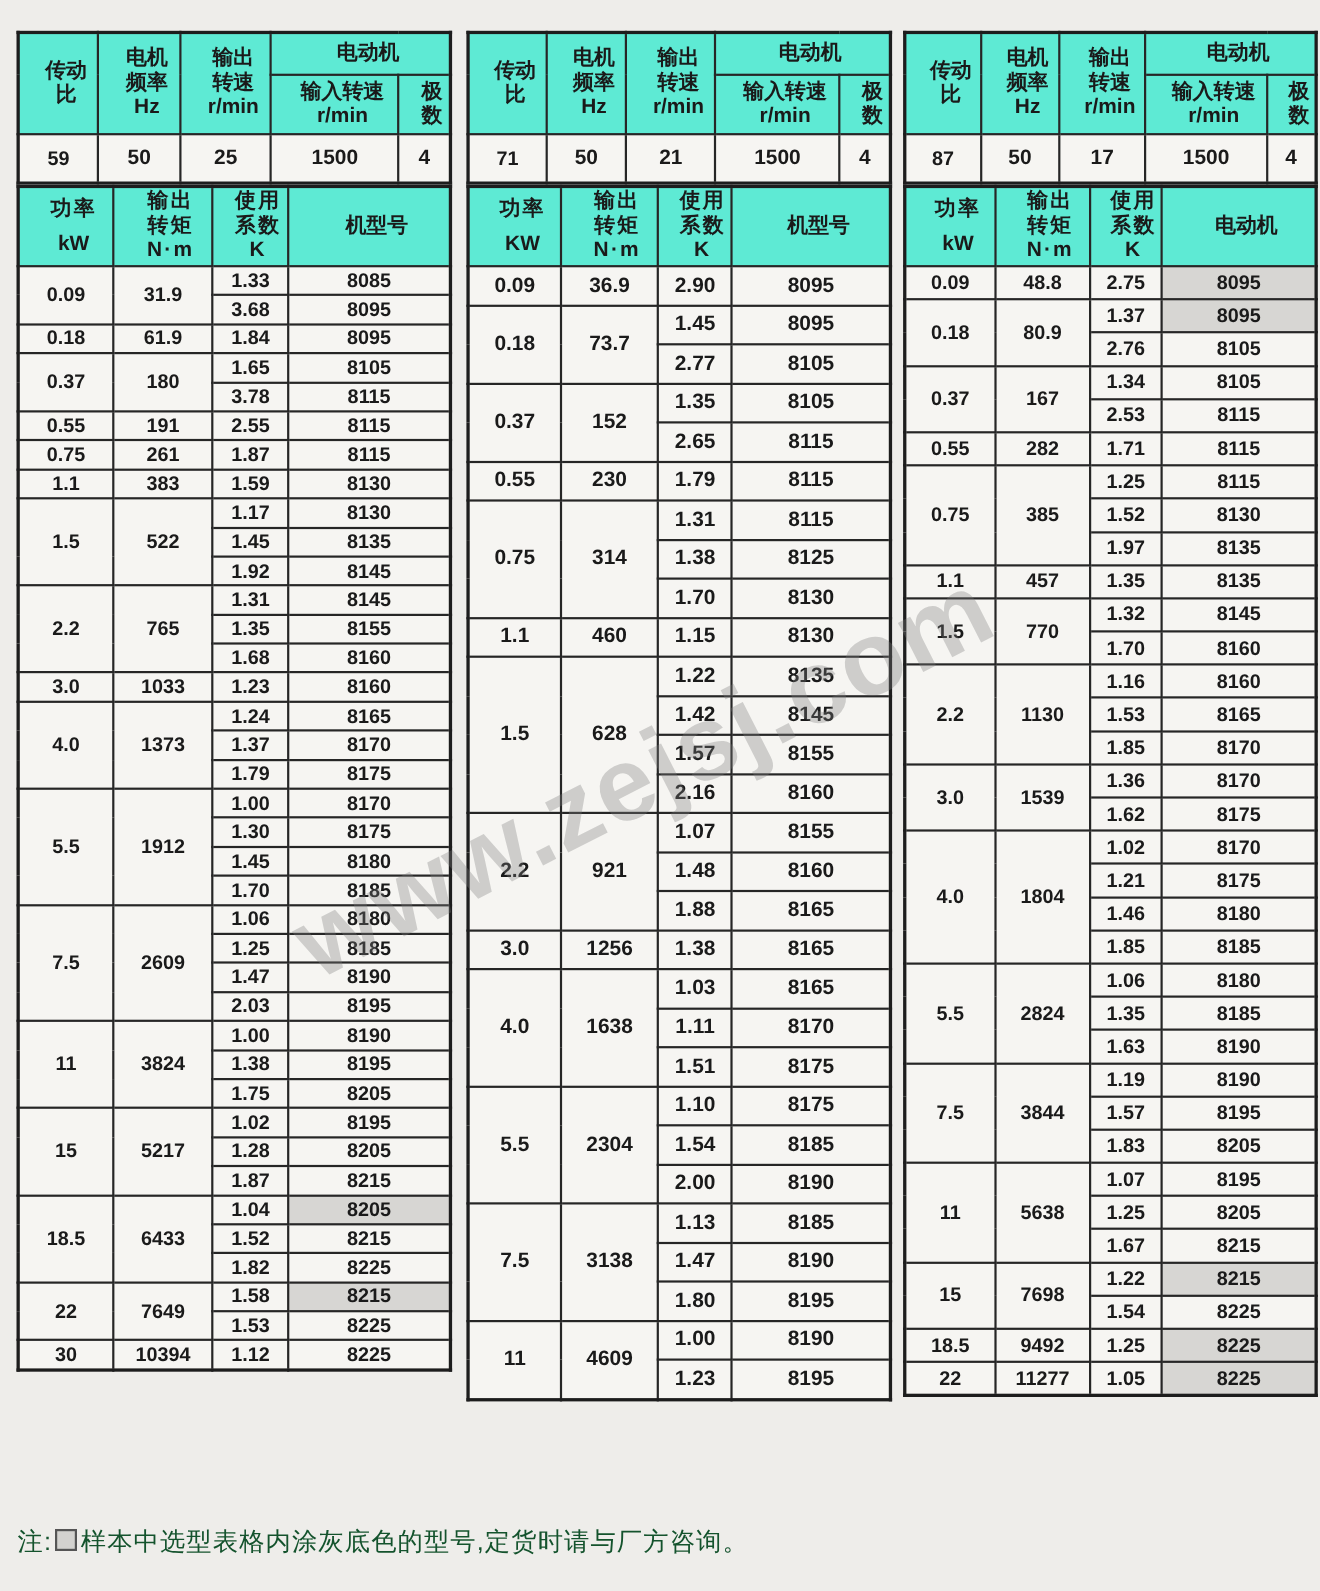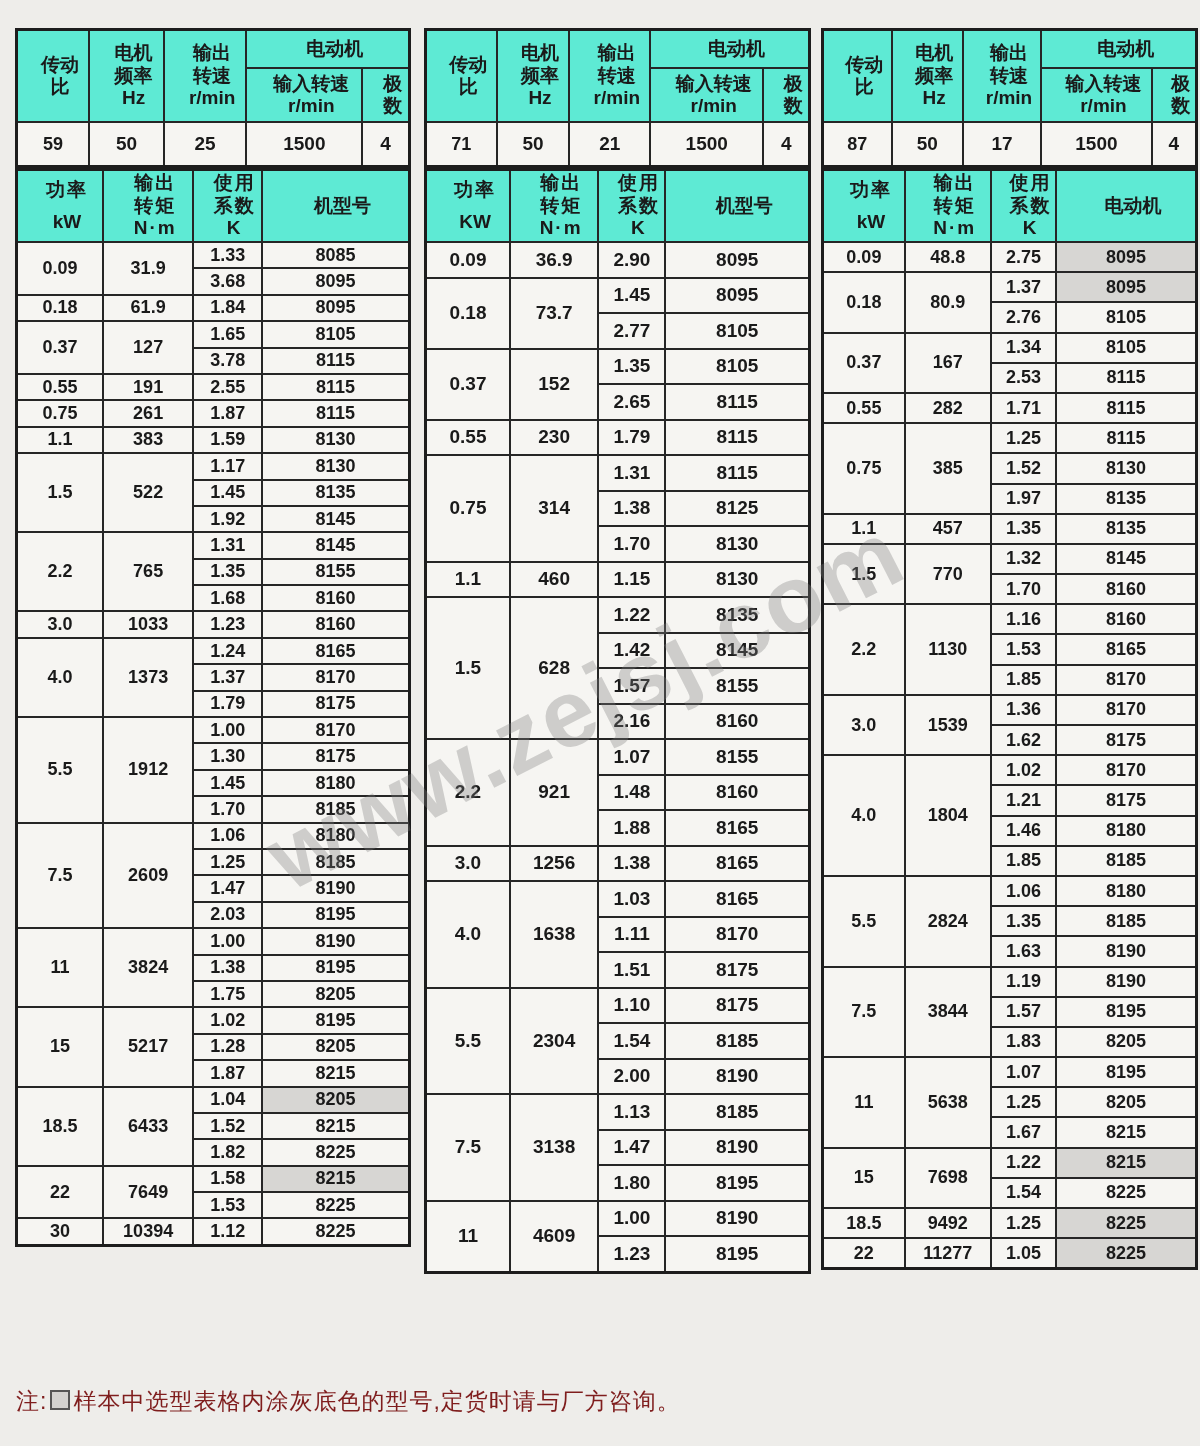--- a/index.html
+++ b/index.html
@@ -35,21 +35,21 @@
   #t2 tbody td{height:28.2px;font-size:18px;}
   td.shaded{background:#d7d6d3;}
 
   .watermark{
     position:absolute;left:585px;top:705px;
     transform:translate(-50%,-50%) rotate(-27deg);
     font-size:95px;font-weight:700;letter-spacing:2px;
     color:rgba(125,125,125,0.33);
     white-space:nowrap;z-index:10;pointer-events:none;
   }
-  .note{position:absolute;left:16px;top:1386px;font-size:23px;color:#7f1d1d;letter-spacing:1px;}
+  .note{position:absolute;left:16px;top:1386px;font-size:23px;color:#14532d;letter-spacing:1px;}
   .swatch{
     display:inline-block;width:16px;height:16px;margin:0 3px;vertical-align:-1px;
     border:2px solid #555;background:#d3d2cf;
   }
 </style>
 </head>
 <body>
 
 <div class="col" id="col0">
   <table class="spec-table">
@@ -120,21 +120,21 @@
           <td class="c-model">8095</td>
         </tr>
         <tr>
           <td class="c-power" rowspan="1">0.18</td>
           <td class="c-torque" rowspan="1">61.9</td>
           <td class="c-k">1.84</td>
           <td class="c-model">8095</td>
         </tr>
         <tr>
           <td class="c-power" rowspan="2">0.37</td>
-          <td class="c-torque" rowspan="2">127</td>
+          <td class="c-torque" rowspan="2">180</td>
           <td class="c-k">1.65</td>
           <td class="c-model">8105</td>
         </tr>
         <tr>
           <td class="c-k">3.78</td>
           <td class="c-model">8115</td>
         </tr>
         <tr>
           <td class="c-power" rowspan="1">0.55</td>
           <td class="c-torque" rowspan="1">191</td>

